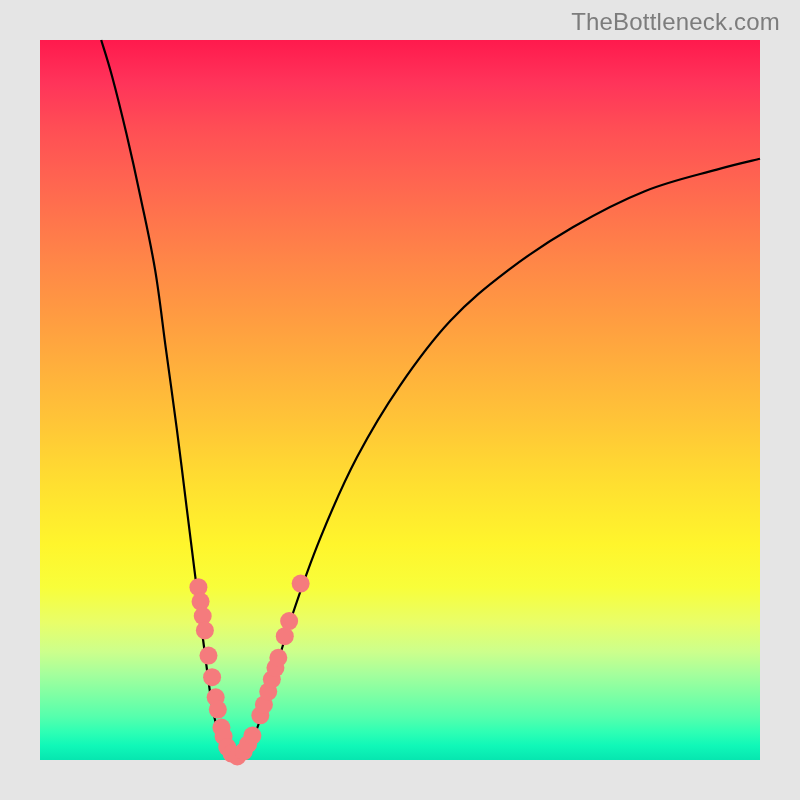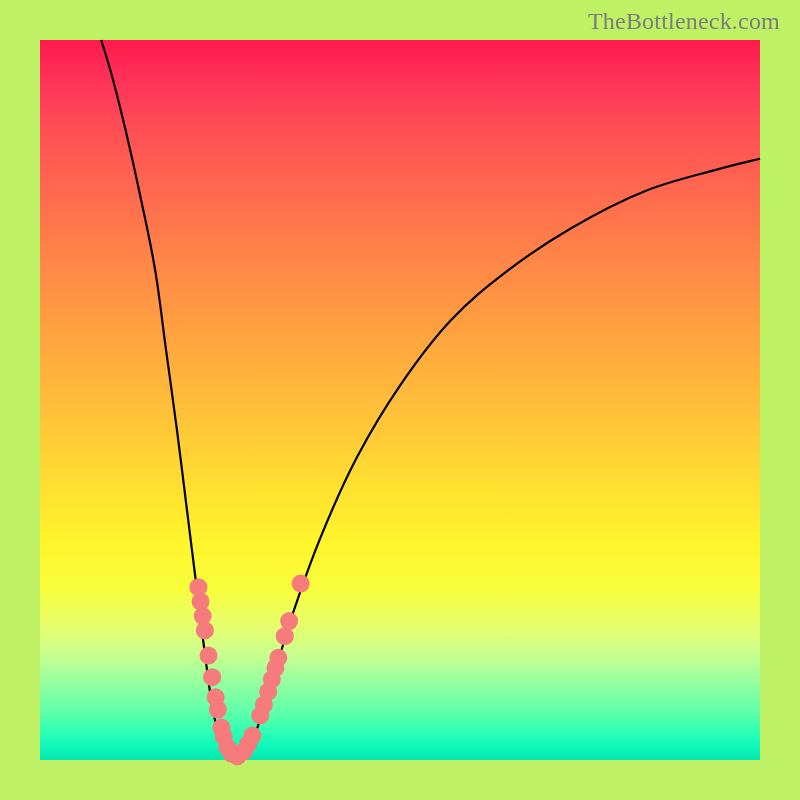--- a/index.html
+++ b/index.html
@@ -7,22 +7,21 @@
     padding: 0;
     width: 800px;
     height: 800px;
     overflow: hidden;
     font-family: Arial, Helvetica, sans-serif;
   }
   .canvas {
     position: relative;
     width: 800px;
     height: 800px;
-    background: #bef264;
-    font-family: Liberation Serif, serif;
+    background: #e5e5e5;
   }
   .plot-area {
     position: absolute;
     left: 40px;
     top: 40px;
     width: 720px;
     height: 720px;
     background: linear-gradient(
       to bottom,
       #ff1a4d 0%,

